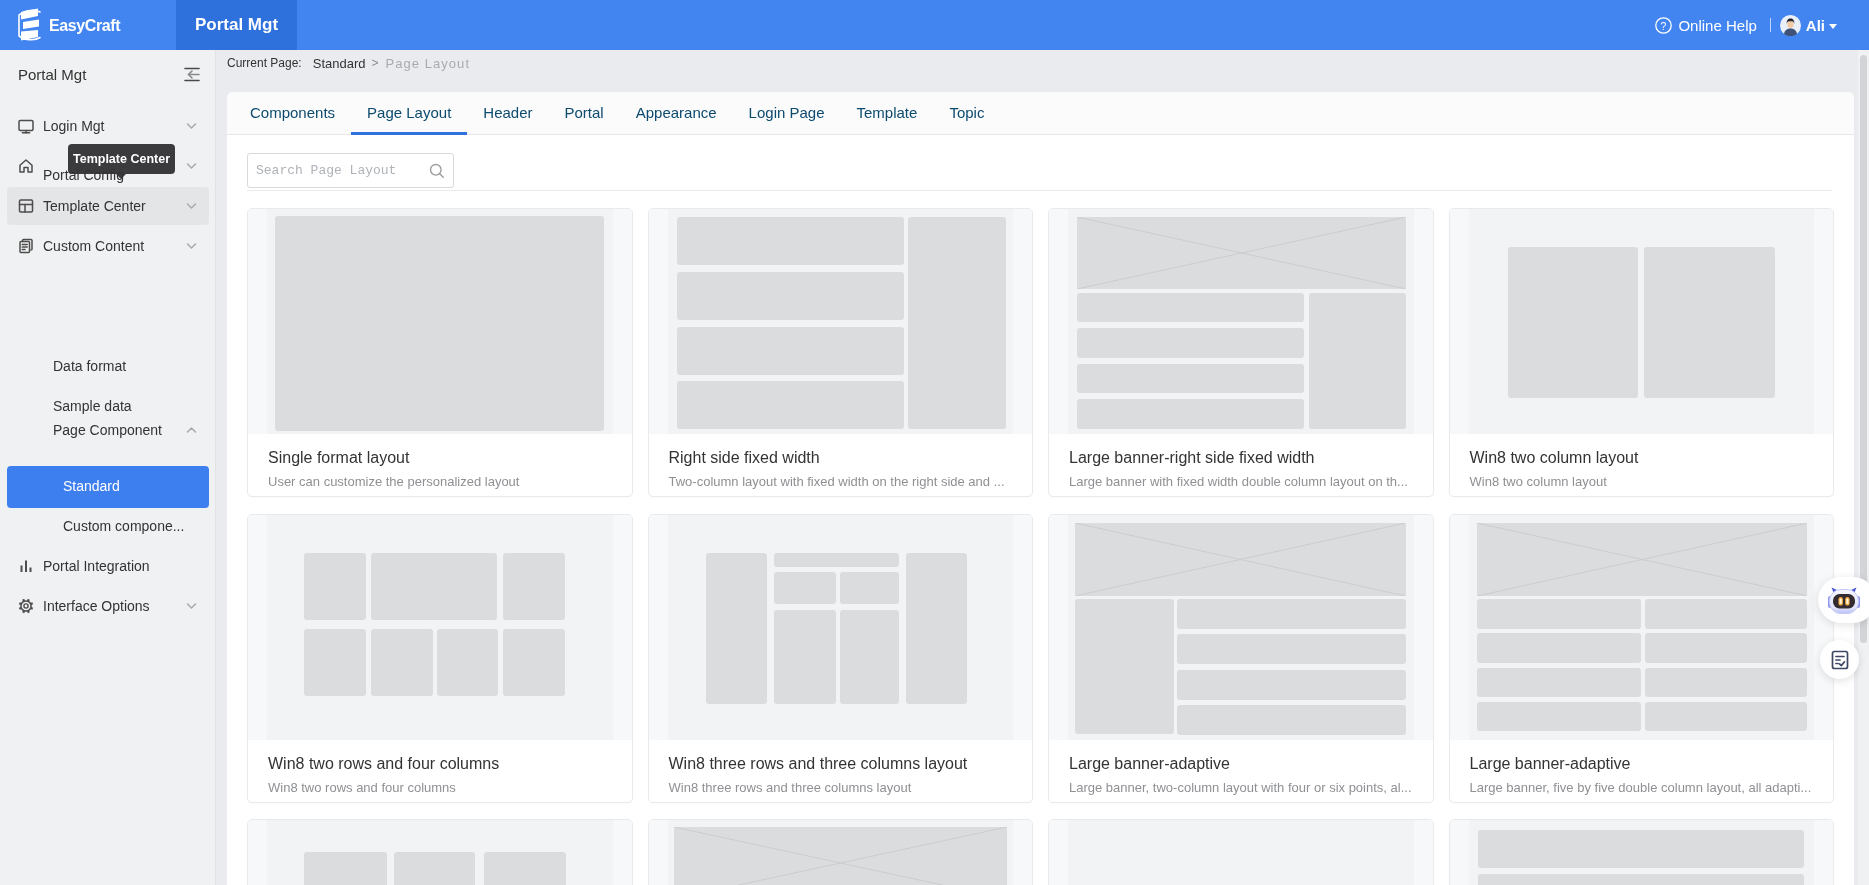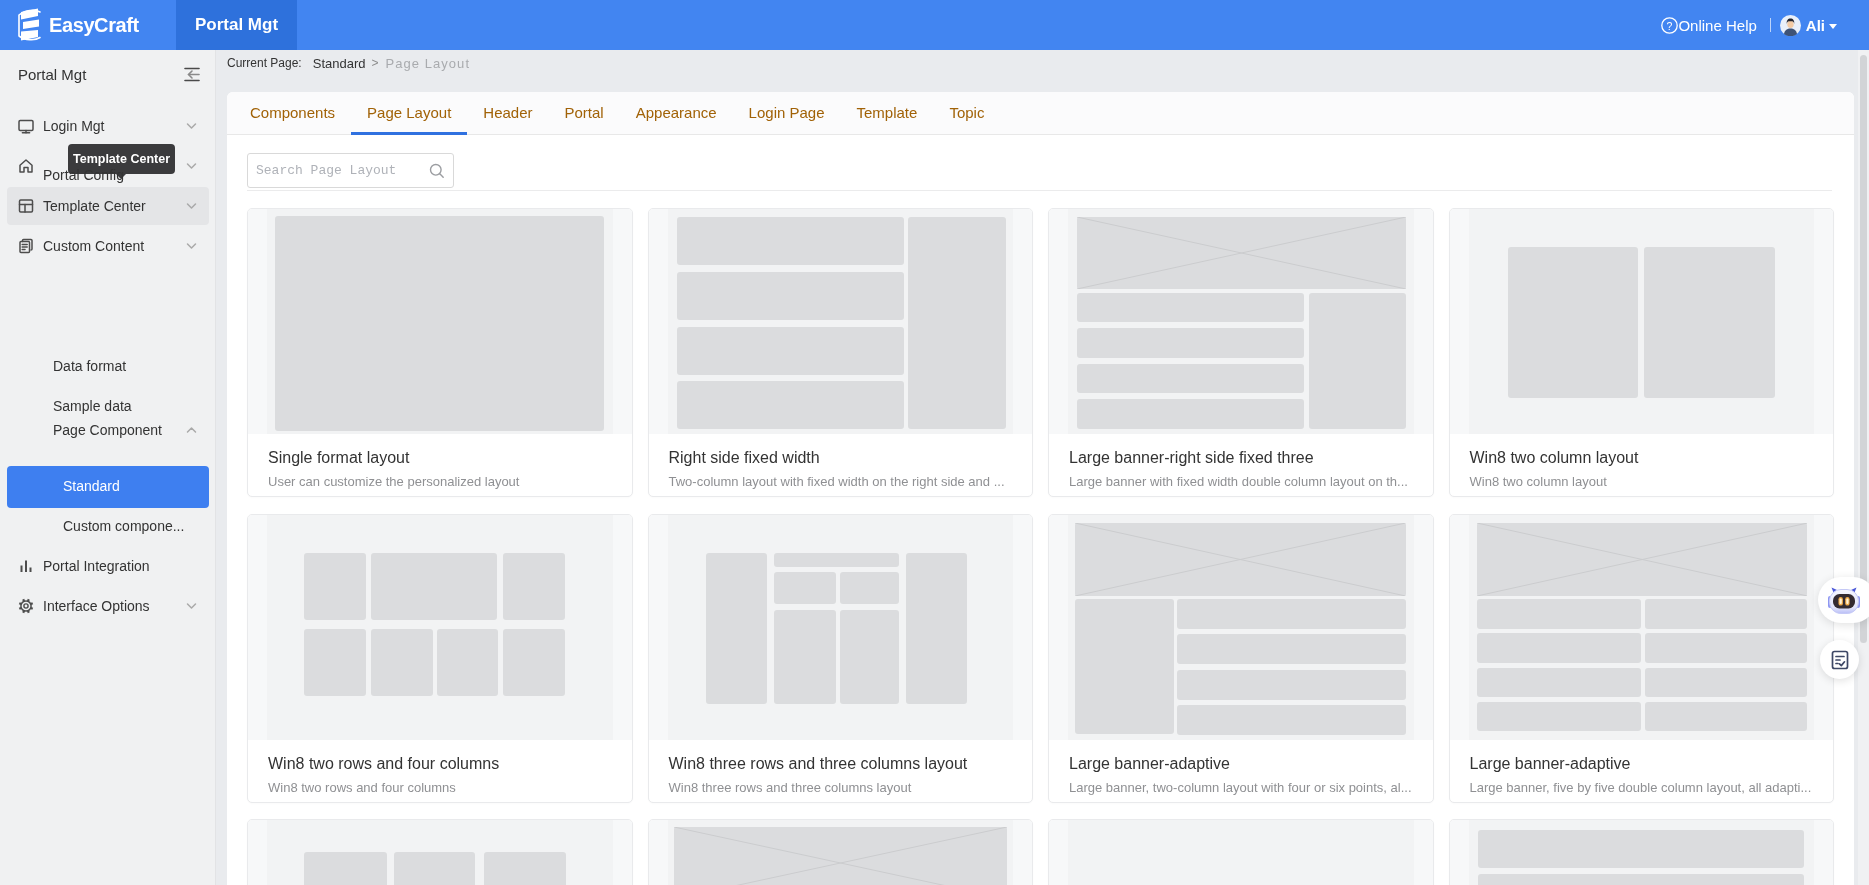--- a/index.html
+++ b/index.html
@@ -3,21 +3,21 @@
 <meta charset="utf-8">
 <style>
   * { margin:0; padding:0; box-sizing:border-box; }
   html,body { width:1869px; height:885px; overflow:hidden; font-family:"Liberation Sans",sans-serif; background:#E9EBEE; }
   .abs { position:absolute; }
 
   
   #topbar { position:absolute; left:0; top:0; width:1869px; height:50px; background:#4285F1; }
   #toptab { position:absolute; left:176px; top:0; width:121px; height:50px; background:#2E71DC; color:#fff;
             font-size:17px; font-weight:bold; line-height:50px; text-align:center; }
-  #logotext { position:absolute; left:49px; top:0; height:50px; line-height:51px; color:#fff; font-size:20px; font-weight:bold; letter-spacing:-.4px;}
+  #logotext { position:absolute; left:49px; top:0; height:50px; line-height:51px; color:#fff; font-size:16px; font-weight:bold; letter-spacing:-.4px;}
   #topright { position:absolute; right:32px; top:0; height:50px; display:flex; align-items:center; color:#fff; }
 
   
   #sidebar { position:absolute; left:0; top:50px; width:216px; height:835px; background:#F0F1F2; border-right:1px solid #E2E3E5; }
   .sbtitle { position:absolute; left:18px; top:16px; font-size:15px; color:#333; }
   .mi { position:absolute; left:0; width:216px; height:40px; }
   .mi .txt { position:absolute; left:43px; top:50%; transform:translateY(-50%); font-size:14px; color:#333; white-space:nowrap; }
   .mi .txt2 { position:absolute; left:53px; top:50%; transform:translateY(-50%); font-size:14px; color:#333; white-space:nowrap; }
   .mi .txt3 { position:absolute; left:63px; top:50%; transform:translateY(-50%); font-size:14px; color:#333; white-space:nowrap; }
   .mi svg.ic { position:absolute; left:17px; top:50%; transform:translateY(-50%); }
@@ -28,21 +28,21 @@
   
   #tooltip { position:absolute; left:68px; top:94px; width:107px; height:30px; background:#3B3B3D; border-radius:4px;
              color:#fff; font-size:12.5px; font-weight:bold; text-align:center; line-height:30px; z-index:5; }
   #tooltip:after { content:""; position:absolute; left:48px; top:30px; border:5.5px solid transparent; border-top-color:#3B3B3D; border-bottom-width:0; }
 
   
   #crumb { position:absolute; left:227px; top:50px; height:26px; display:flex; align-items:center; font-size:13px; color:#333; }
   #content { position:absolute; left:227px; top:92px; width:1627px; height:793px; background:#fff; border-radius:6px 6px 0 0; }
   #tabs { position:absolute; left:0; top:0; width:100%; height:43px; background:#FBFBFC; border-bottom:1px solid #E8E8E8;
           border-radius:6px 6px 0 0; display:flex; padding-left:7px; }
-  .tab { position:relative; padding:0 16px; line-height:42px; font-size:15px; color:#a16207; }
+  .tab { position:relative; padding:0 16px; line-height:42px; font-size:15px; color:#0c4a6e; }
   .tab.act:after { content:""; position:absolute; left:0; right:0; bottom:-1px; height:3px; background:#3071E0; }
   #search { position:absolute; left:20px; top:61px; width:207px; height:35px; border:1px solid #D9D9D9; border-radius:3px; background:#fff; }
   #search .ph { position:absolute; left:8px; top:0; line-height:33px; font-size:13px; color:#AFB2B8;font-family:Liberation Mono, monospace; }
   #divider { position:absolute; left:20px; top:98px; width:1585px; height:1px; background:#EBEBEC; }
 
   #cards { position:absolute; left:20px; top:116px; width:1586px; display:grid;
            grid-template-columns:repeat(4,385.5px); grid-auto-rows:289px; column-gap:15px; row-gap:16.5px; }
   .card { position:relative; border:1px solid #E9EAEC; border-radius:5px; background:#fff; overflow:hidden; box-shadow:0 1px 2px rgba(0,0,0,.02); }
   .thumb { position:relative; height:225px; background:#F7F8F9; }
   .timg { position:absolute; left:19px; right:19px; top:0; bottom:0; background:#F2F3F4; }
@@ -70,21 +70,21 @@
 </g>
 <path d="M4 9 L4 30 M4 9 C 10 4, 20 3, 25 6 M4 30 C 10 34.5, 20 35, 25 31.5" fill="none" stroke="#fff" stroke-width="1.6" stroke-linecap="round"></path>
     </svg>
   <div id="logotext">EasyCraft</div>
   <div id="toptab">Portal Mgt</div>
   <div id="topright">
     <svg width="17" height="17" viewBox="0 0 17 17">
         <circle cx="8.5" cy="8.5" r="7.7" fill="none" stroke="#fff" stroke-width="1.3"></circle>
         <text x="8.5" y="12.6" font-size="10.5" fill="#fff" text-anchor="middle" font-family="Liberation Sans">?</text>
       </svg>
-    <span style="font-size:15px;margin-left:0;">Online Help</span>
+    <span style="font-size:15px;margin-left:6px;">Online Help</span>
     <span style="display:inline-block;width:1px;height:14px;background:rgba(255,255,255,.65);margin:0 9px 0 13px;"></span>
     <svg width="21" height="21" viewBox="0 0 21 21">
         <circle cx="10.5" cy="10.5" r="10.5" fill="#E9F0FA"></circle>
 <path d="M4 19 C4.8 15 7.3 13.6 10.5 13.6 C13.7 13.6 16.2 15 17 19 A 10.5 10.5 0 0 1 4 19 Z" fill="#3E5377"></path>
 <ellipse cx="10.5" cy="9.2" rx="3.2" ry="3.8" fill="#F3CBA5"></ellipse>
 <path d="M6.8 9.2 C6.3 5.4 8 3.6 10.5 3.6 C13 3.6 14.7 5.4 14.2 9.2 C13.9 6.6 13.4 6.2 10.5 6.2 C7.6 6.2 7.1 6.6 6.8 9.2 Z" fill="#23242E"></path>
       </svg>
     <span style="font-size:15px;font-weight:bold;margin-left:5px;">Ali</span>
     <span style="display:inline-block;margin-left:4px;width:0;height:0;border:4.5px solid transparent;border-top:5.5px solid #fff;position:relative;top:3px;"></span>
   </div>
@@ -243,21 +243,21 @@
           <svg class="abs" style="left:27.5px;top:8.3px;" width="329" height="72" viewBox="0 0 329 72">
             <line x1="0" y1="0" x2="329" y2="72" stroke="#CBCCCE" stroke-width="1"></line>
             <line x1="329" y1="0" x2="0" y2="72" stroke="#CBCCCE" stroke-width="1"></line>
           </svg>
           <div class="blk" style="left:28px;top:84.0px;width:227px;height:29.4px;"></div>
           <div class="blk" style="left:28px;top:119.4px;width:227px;height:29.4px;"></div>
           <div class="blk" style="left:28px;top:154.8px;width:227px;height:29.4px;"></div>
           <div class="blk" style="left:28px;top:190.2px;width:227px;height:29.4px;"></div>
           <div class="blk" style="left:259.5px;top:84px;width:97.5px;height:136px;"></div>
         </div>
-<div class="ctitle">Large banner-right side fixed three</div>
+<div class="ctitle">Large banner-right side fixed width</div>
         <div class="cdesc">Large banner with fixed width double column layout on th...</div>
       </div>
 <div class="card">
         <div class="thumb">
           <div class="timg"></div>
           <div class="blk" style="left:58px;top:38px;width:130px;height:151px;"></div>
           <div class="blk" style="left:194.5px;top:38px;width:130.5px;height:151px;"></div>
         </div>
 <div class="ctitle">Win8 two column layout</div>
         <div class="cdesc">Win8 two column layout</div>

